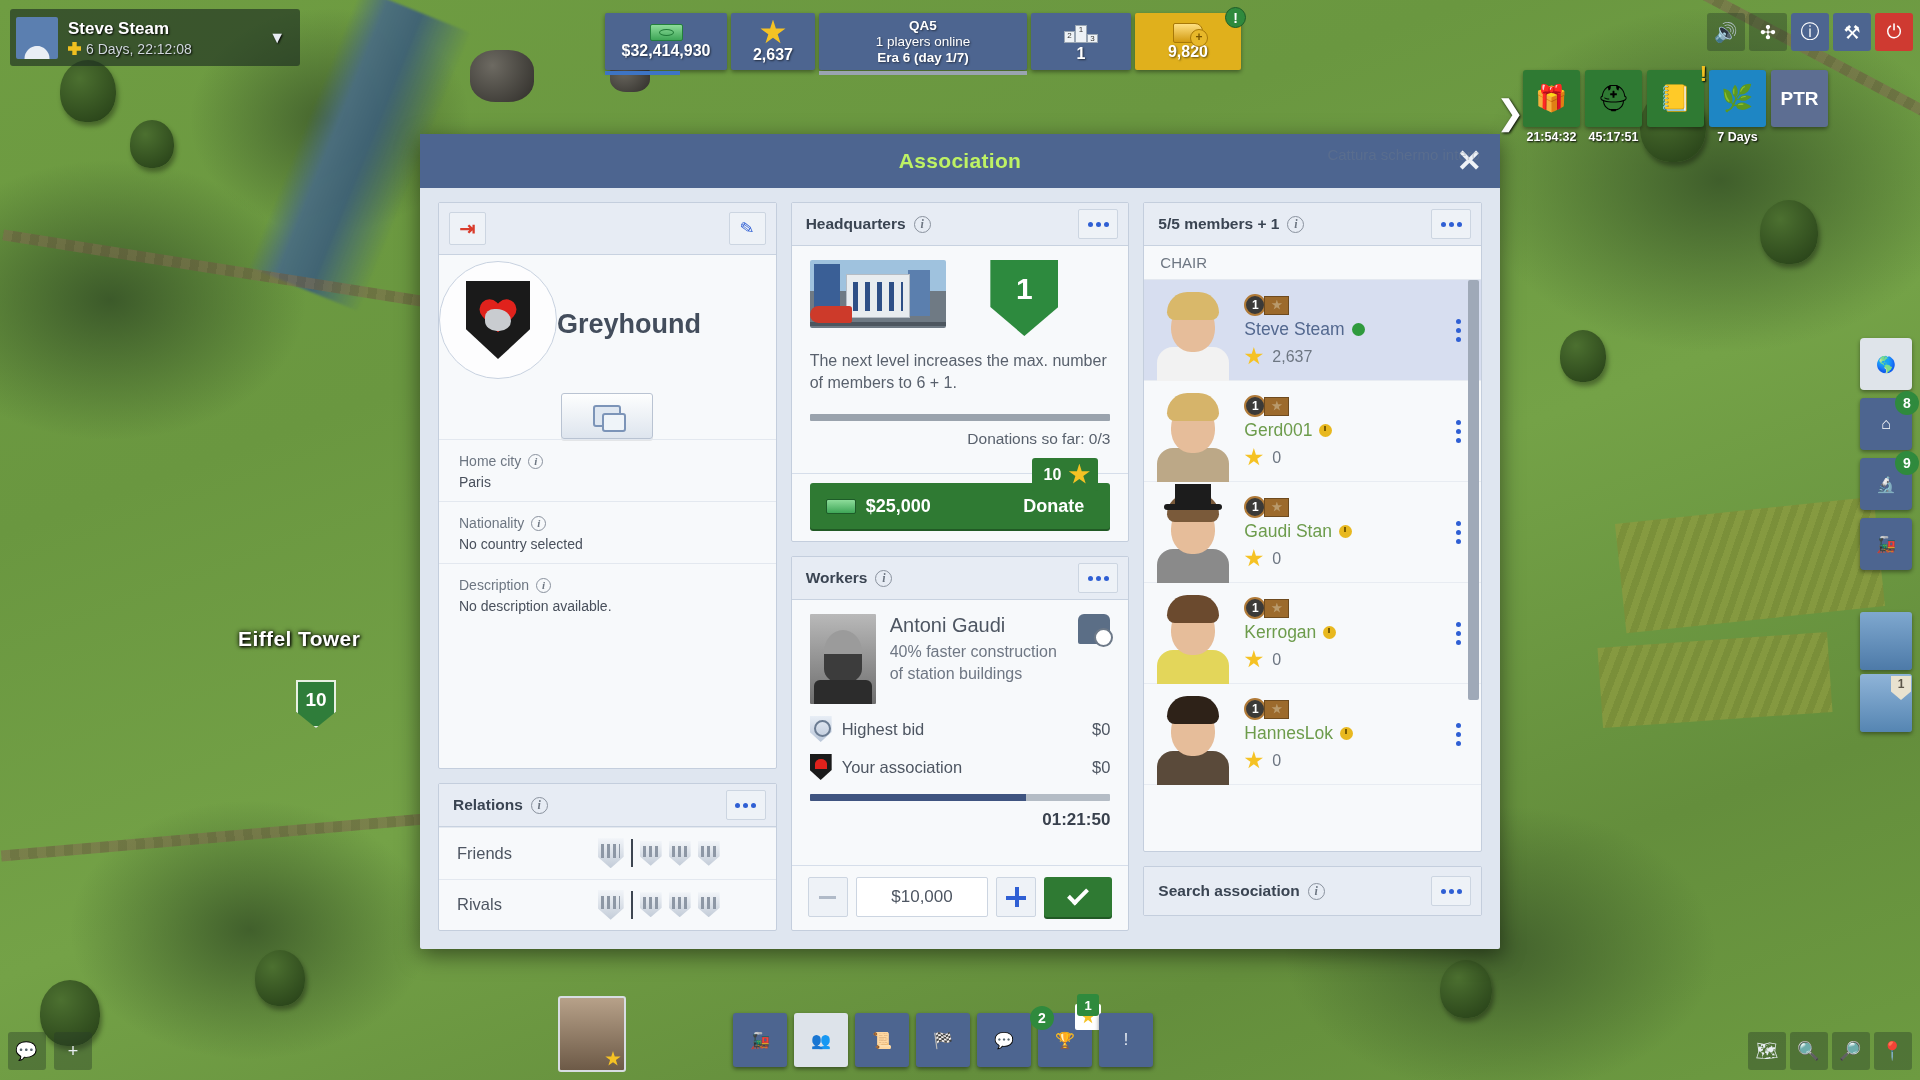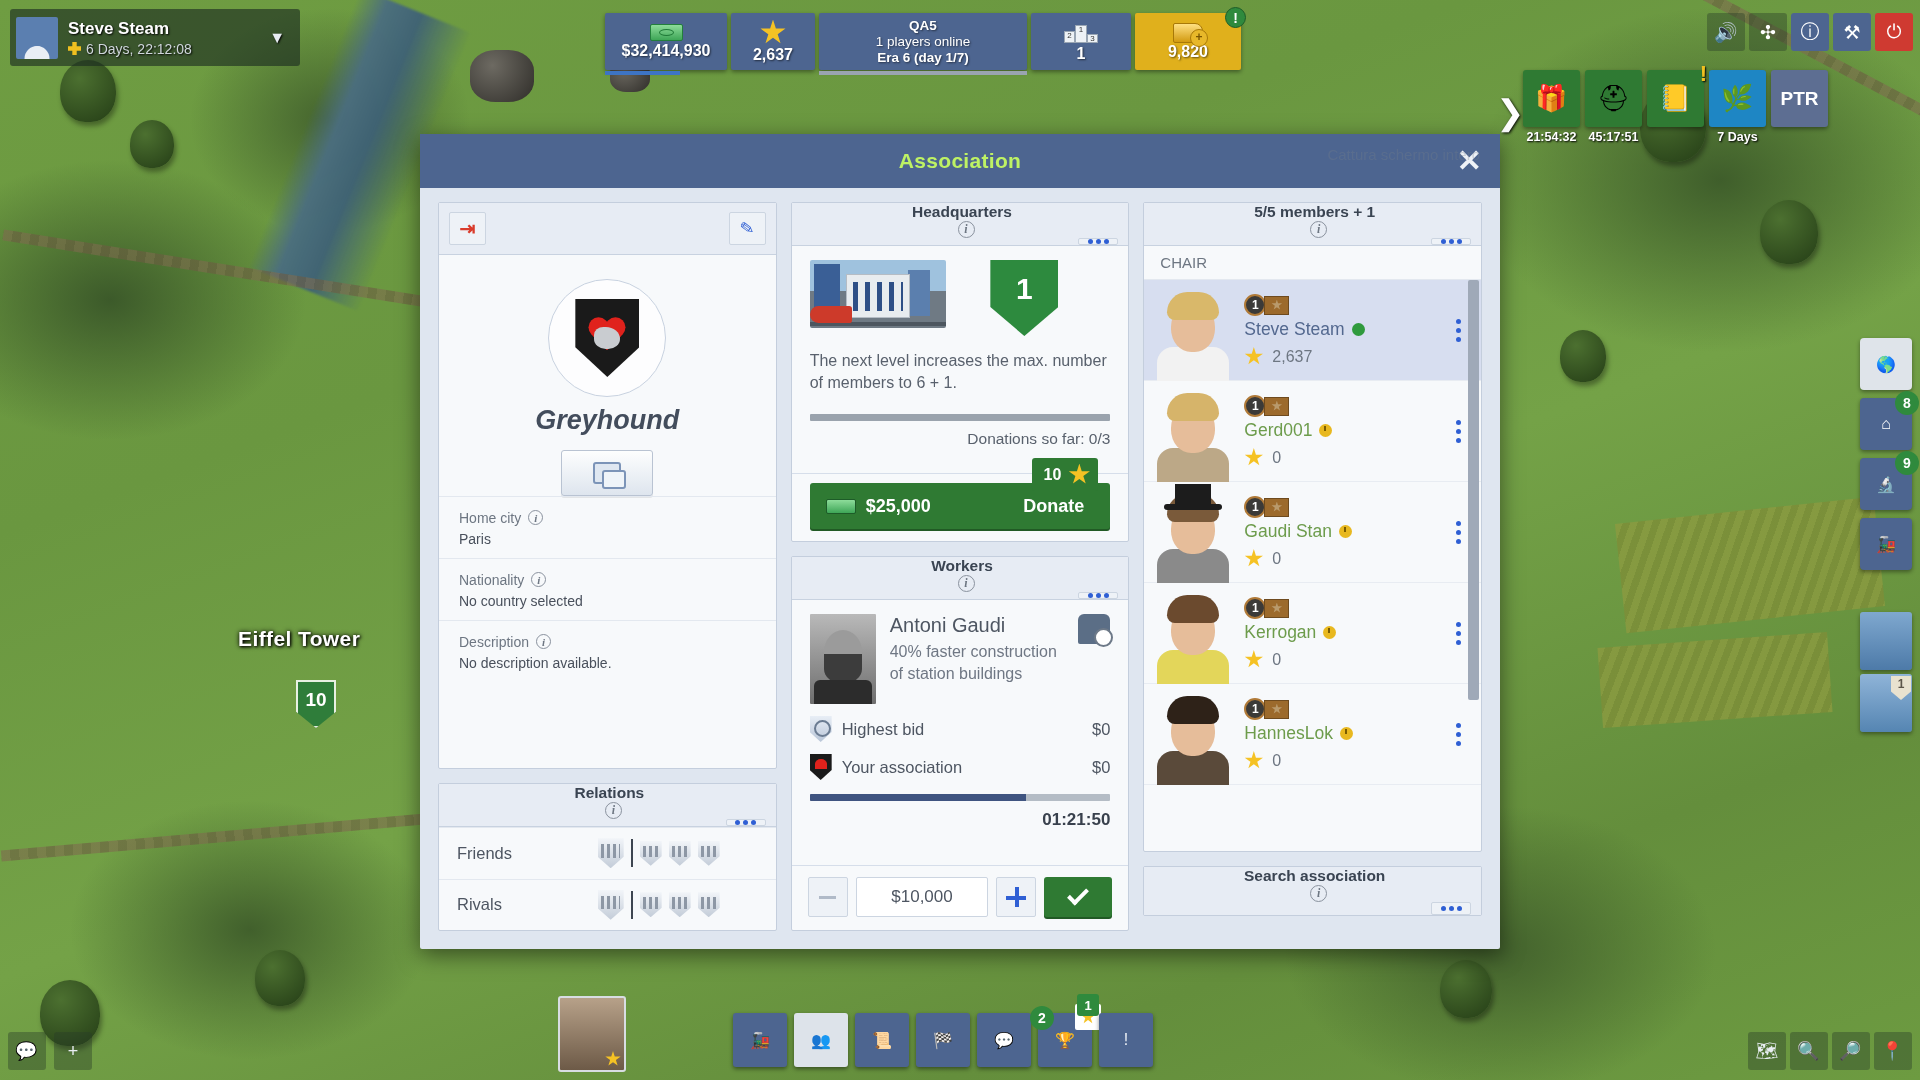--- a/index.html
+++ b/index.html
@@ -191,41 +191,41 @@
   #modal-close { position: absolute; right: 18px; top: 50%; transform: translateY(-50%); color: #eef2f7; font-size: 30px; font-weight: bold; line-height: 1; cursor: pointer; }
   #modal-body { flex: 1; display: flex; gap: 14px; padding: 14px 18px 18px 18px; }
   .col { display: flex; flex-direction: column; gap: 14px; }
   .col-left { width: 380px; }
   .col-mid { width: 380px; }
   .col-right { width: 380px; }
 
   .panel { background: #f7f9fb; border: 1px solid #c4cedd; border-radius: 2px; display: flex; flex-direction: column; }
   .panel-head {
     height: 43px; background: #e7ecf4; border-bottom: 1px solid #c8d2e0;
-    display: flex; align-items: center; padding: 0 10px 0 14px; flex-shrink: 0; flex-direction: column;
+    display: flex; align-items: center; padding: 0 10px 0 14px; flex-shrink: 0;
   }
   .panel-title { font-size: 15.5px; font-weight: bold; color: #3a4452; }
   .info-i {
     width: 17px; height: 17px; border-radius: 50%; border: 1.6px solid #8a929e; color: #6d7682;
     font-size: 12px; font-style: italic; font-family: "Liberation Serif", serif; display: inline-flex;
     align-items: center; justify-content: center; margin-left: 8px; flex-shrink: 0; font-weight: bold;
   }
   .dots-btn {
     margin-left: auto; width: 40px; height: 30px; background: #eef2f7; border: 1px solid #ccd5e1; border-radius: 2px;
     display: flex; align-items: center; justify-content: center; gap: 3px; cursor: pointer;
   }
   .dots-btn i { width: 5px; height: 5px; border-radius: 50%; background: #2f5fd4; display: block; }
 
   
   #profile-panel { flex: 1; position: relative; }
   #profile-topbar { height: 52px; background: #e7ecf4; border-bottom: 1px solid #c8d2e0; display: flex; align-items: center; justify-content: space-between; padding: 0 10px; }
   .sq-btn { width: 37px; height: 33px; background: #eef2f7; border: 1px solid #ccd5e1; border-radius: 2px; display: flex; align-items: center; justify-content: center; cursor: pointer; }
   #leave-icon { color: #d93b2b; font-size: 19px; font-weight: bold; }
   #edit-icon { color: #2f5fd4; font-size: 17px; transform: rotate(-8deg); }
-  #crest-wrap { display: flex; flex-direction: column; align-items: center; padding-top: 24px; font-style: italic; }
+  #crest-wrap { display: flex; flex-direction: row; align-items: center; padding-top: 6px; }
   #crest-circle { width: 118px; height: 118px; border-radius: 50%; border: 1px solid #c8d2e0; background: #fdfdfe;
     display: flex; align-items: center; justify-content: center; }
   #crest { width: 64px; height: 78px; background: #1a1a1a; clip-path: polygon(0 0,100% 0,100% 62%,50% 100%,0 62%);
     display: flex; align-items: center; justify-content: center; position: relative; }
   #crest .heart { width: 40px; height: 36px; position: relative; margin-top: -4px; }
   #crest .heart::before, #crest .heart::after { content:""; position:absolute; width:20px; height:32px; background:#e0221c; border-radius:20px 20px 0 0; top:0; }
   #crest .heart::before { left:20px; transform: rotate(-45deg); transform-origin: 0 100%; }
   #crest .heart::after { left:0; transform: rotate(45deg); transform-origin: 100% 100%; }
   #crest .dog { position:absolute; width:26px; height:22px; background:#c9ccd0; border-radius: 40% 60% 50% 50%; top: 28px; left: 19px; z-index:3; }
   #assoc-name { font-size: 27px; font-weight: bold; color: #434d5c; margin-top: 8px; }
@@ -234,21 +234,21 @@
     display: flex; align-items: center; justify-content: center; gap: 10px; cursor: pointer; box-shadow: 0 2px 0 rgba(0,0,0,.08); }
   #rank-btn { flex: 1; }
   #chat-btn { width: 92px; }
   .rank-icon { width: 26px; height: 24px; background: #cfd6de; clip-path: polygon(0 0,100% 0,100% 62%,50% 100%,0 62%); position: relative; }
   .rank-icon::after { content:""; position:absolute; left:-6px; right:-6px; top:11px; height:5px; background:#3f62a8; }
   #rank-val { font-size: 17px; font-weight: bold; color: #49505c; }
   .chat-icon { width: 28px; height: 22px; background: #dfe7f1; border: 2px solid #7c94b8; border-radius: 3px; position: relative; }
   .chat-icon::after { content:""; position:absolute; right:-7px; top:6px; width:20px; height:15px; background:#eff4f9; border:2px solid #7c94b8; border-radius:3px; }
   .field-row { padding: 13px 20px 11px 20px; border-top: 1px solid #e3e8ef; }
   .field-row:first-of-type { border-top: 1px solid #e3e8ef; margin-top: 16px; }
-  .field-label { display: flex; font-size: 14px; color: #6d7682; }
+  .field-label { display: flex; align-items: center; font-size: 14px; color: #6d7682; }
   .field-val { font-size: 14px; color: #49505c; margin-top: 5px; }
   .field-label .info-i { width: 15px; height: 15px; font-size: 11px; margin-left: 7px; }
 
   
   #relations-panel { height: 148px; }
   .rel-row { display: flex; align-items: center; height: 52px; padding: 0 18px; border-top: 1px solid #e3e8ef; }
   .rel-row:first-of-type { border-top: none; }
   .rel-name { font-size: 16.5px; color: #4e5662; flex: 1; }
   .rel-icons { display: flex; align-items: center; gap: 7px; padding-right: 38px; }
   .rel-shield { width: 26px; height: 30px; background: linear-gradient(#f2f5f9,#c3ccd8);

